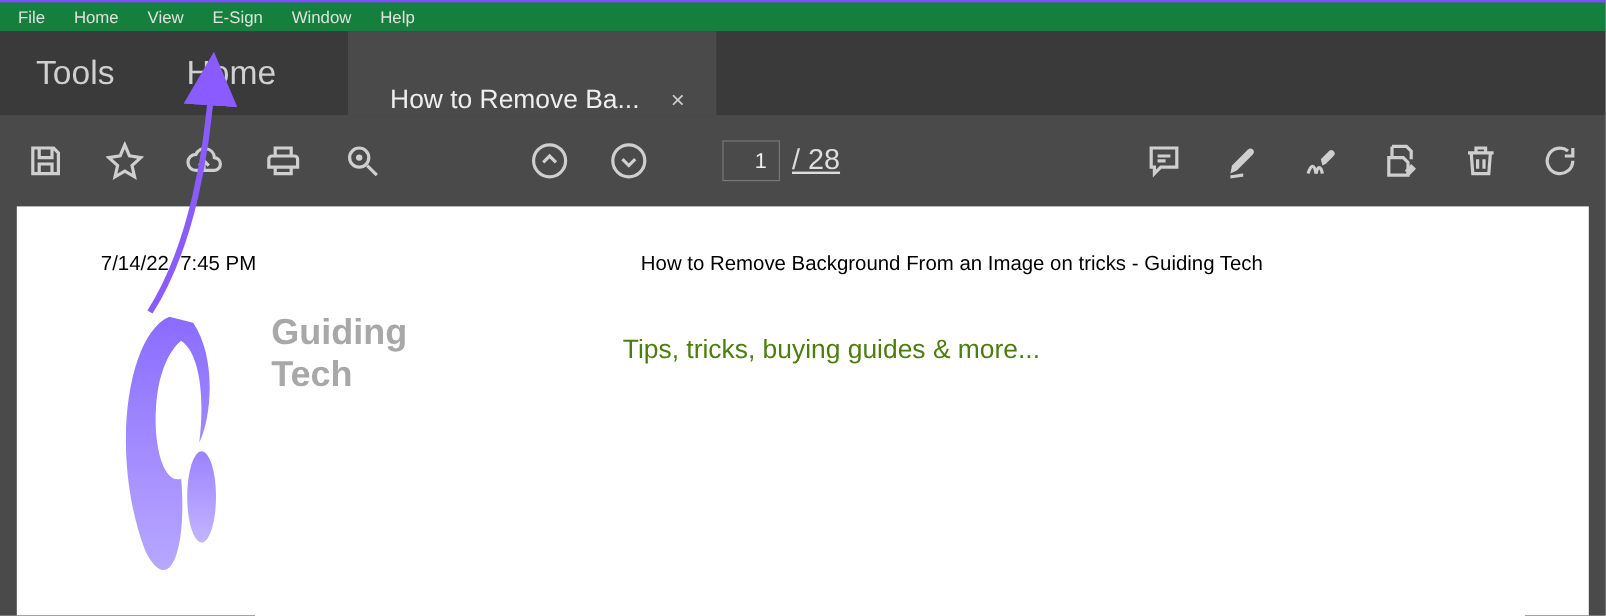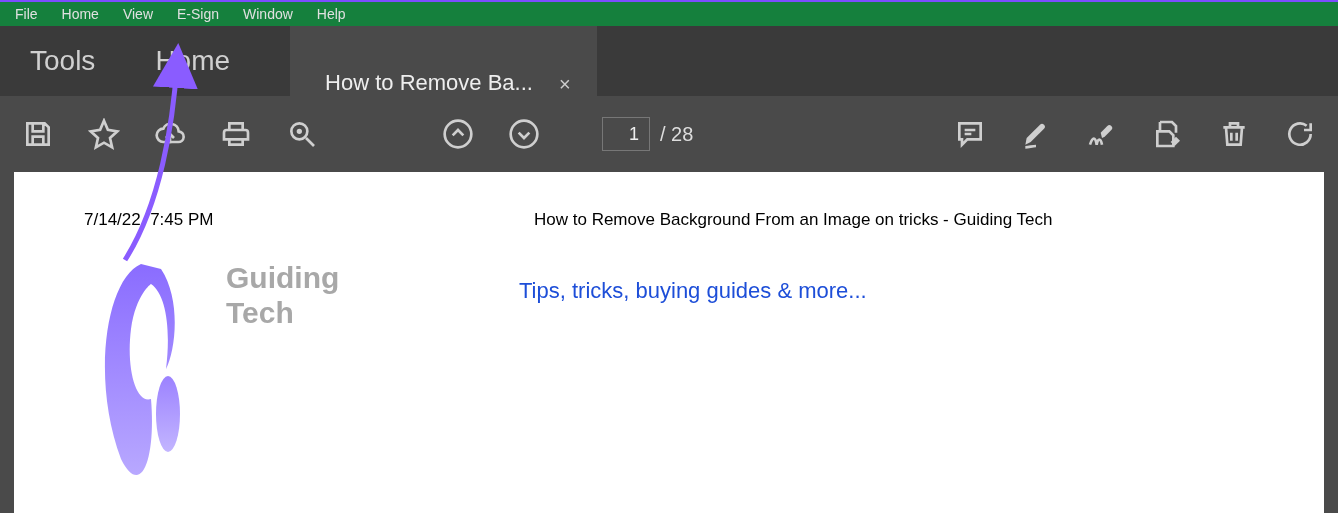--- a/index.html
+++ b/index.html
@@ -88,21 +88,21 @@
   .page-input {
     background: transparent;
     border: 1px solid #777;
     color: #eee;
     width: 48px;
     height: 34px;
     text-align: right;
     padding-right: 10px;
     font-size: 18px;
   }
-  .page-total { color: #ddd; font-size: 20px; }
+  .page-total { color: #ddd; font-size: 24px; text-decoration: underline; }
   .content-area {
     background: #4a4a4a;
     height: calc(513px - 26px - 70px - 76px);
     position: relative;
     padding: 0 14px;
   }
   .page {
     background: #fff;
     height: 100%;
     position: relative;
@@ -135,21 +135,21 @@
     color: #a8a8a8;
     font-size: 30px;
     font-weight: 600;
     line-height: 1.15;
     margin-top: 2px;
   }
   .tagline {
     position: absolute;
     top: 106px;
     left: 505px;
-    color: #1d4ed8;
+    color: #4d7c0f;
     font-size: 22px;
   }
   .annotation-arrow {
     position: absolute;
     pointer-events: none;
     top: 55px;
     left: 105px;
     z-index: 50;
   }
   .annotation-arrow svg { width: 85px; height: 210px; overflow: visible; }

